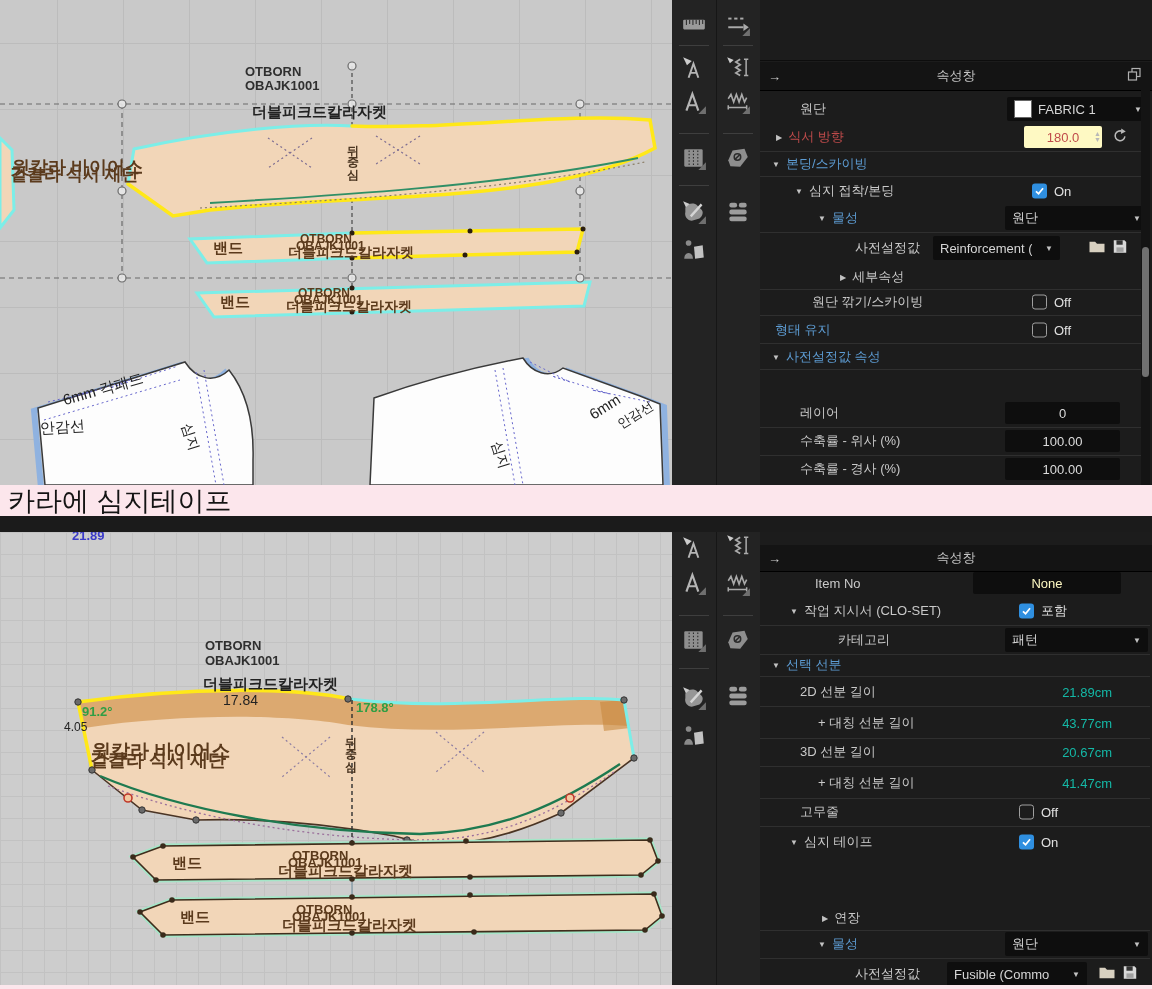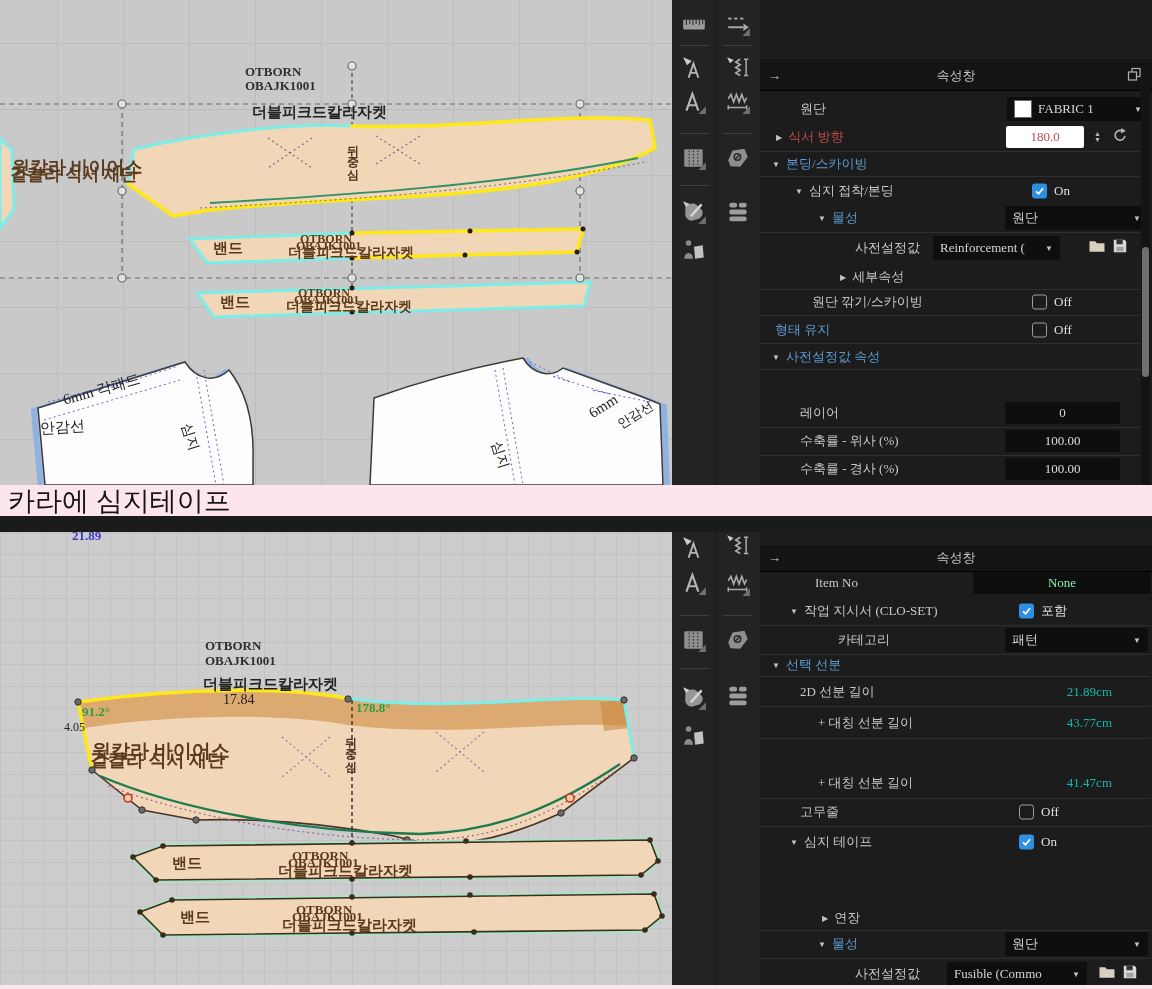--- a/index.html
+++ b/index.html
@@ -1,17 +1,17 @@
 <!DOCTYPE html>
 <html><head>
 <meta charset="utf-8">
 <style>
   html,body{margin:0;padding:0;background:#111;}
   #app{position:relative;width:1152px;height:989px;overflow:hidden;
-       font-family:Liberation Serif, serif;background:#1b1b1b;}
+       font-family:Liberation Sans, sans-serif;background:#1b1b1b;}
   .abs{position:absolute;}
   
   .view-top{position:absolute;left:0;top:0;width:672px;height:485px;background-color:#c9c9c9;
     background-image:linear-gradient(#bcbcbc 1px,transparent 1px),linear-gradient(90deg,#bcbcbc 1px,transparent 1px);
     background-size:66px 66px;background-position:-9px -23px;overflow:hidden;}
   .view-bot{position:absolute;left:0;top:532px;width:672px;height:453px;background-color:#cdcdcd;
     background-image:linear-gradient(#c2c2c2 1px,transparent 1px),linear-gradient(90deg,#c2c2c2 1px,transparent 1px);
     background-size:22px 22px;overflow:hidden;}
   .vtxt{position:absolute;white-space:nowrap;color:#2f2f2f;}
   .jumb{color:#5b3a1c;font-weight:bold;}
@@ -287,21 +287,21 @@
         </span>
       <span class="cap" style="margin:0;">▼</span>
     </div>
   </div>
 
   <div class="pr sep" style="top:123px;height:28px;">
     <span class="px" style="left:16px;">
         <span class="cap">▶</span>
         <span class="lred">식서 방향</span>
       </span>
-    <div class="inp" style="left:246px;width:78px;background:#ffffff;color:#c04b4b;text-align:center;">180.0</div>
+    <div class="inp" style="left:264px;width:78px;background:#fef9c3;color:#c04b4b;text-align:center;">180.0</div>
     <div class="spin" style="left:334px;">
         <span>▲</span>
         <span>▼</span>
       </div>
     <span style="position:absolute;left:352px;top:50%;transform:translateY(-50%);">
       <svg width="16" height="16" viewBox="0 0 18 18">
           <path d="M14.5,10 A5.5,5.5 0 1 1 11.5,4.4" stroke="#b8b8b8" stroke-width="1.7" fill="none"></path>
           <path d="M10.5,1.2 L15.5,4.6 L10,7.4 Z" fill="#b8b8b8"></path>
         </svg>
     </span>
@@ -575,21 +575,21 @@
   </div>
 
   <div class="panel" style="top:532px;height:453px;"></div>
   <div class="phead" style="top:545px;height:26px;">
     <span class="arr">→</span>
     <span>속성창</span>
   </div>
 
   <div class="pr" style="top:570px;height:26px;">
     <span class="px" style="left:55px;">Item No</span>
-    <div class="inp" style="left:213px;width:178px;color:#86efac;">None</div>
+    <div class="inp" style="left:213px;width:148px;color:#fef9c3;">None</div>
   </div>
 
   <div class="pr sep" style="top:597px;height:28px;">
     <span class="px" style="left:30px;">
         <span class="cap">▼</span>
         <span>작업 지시서 (CLO-SET)</span>
       </span>
     <span class="chk on" style="left:259px;">
         <svg width="11" height="11" viewBox="0 0 14 14">
           <path d="M2.5,7.5 L5.8,10.5 L11.5,3.5" stroke="#fff" stroke-width="2.2" fill="none"></path>
@@ -613,20 +613,24 @@
       </span>
   </div>
 
   <div class="pr sep" style="top:678px;height:28px;">
     <span class="px" style="left:40px;">2D 선분 길이</span>
     <span class="rov" style="left:200px;width:152px;">21.89cm</span>
   </div>
   <div class="pr sep" style="top:708px;height:30px;">
     <span class="px" style="left:58px;">+ 대칭 선분 길이</span>
     <span class="rov" style="left:200px;width:152px;">43.77cm</span>
+  </div>
+  <div class="pr sep" style="top:738px;height:28px;">
+    <span class="px" style="left:40px;">3D 선분 길이</span>
+    <span class="rov" style="left:200px;width:152px;">20.67cm</span>
   </div>
   <div class="pr sep" style="top:768px;height:30px;">
     <span class="px" style="left:58px;">+ 대칭 선분 길이</span>
     <span class="rov" style="left:200px;width:152px;">41.47cm</span>
   </div>
 
   <div class="pr sep" style="top:798px;height:28px;">
     <span class="px" style="left:40px;">고무줄</span>
     <span class="chk off" style="left:259px;"></span>
     <span class="stat" style="left:281px;">Off</span>

